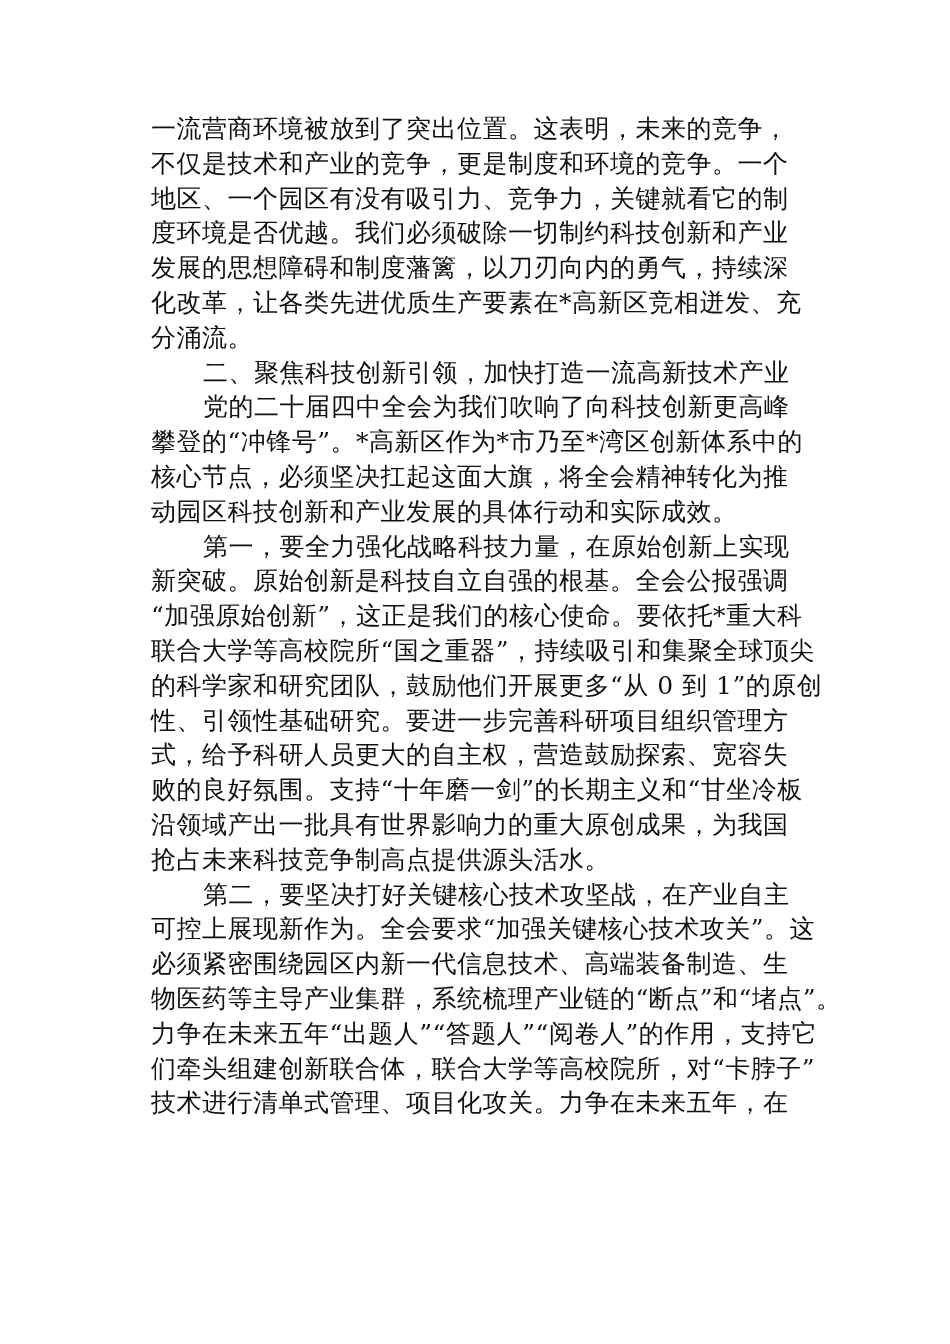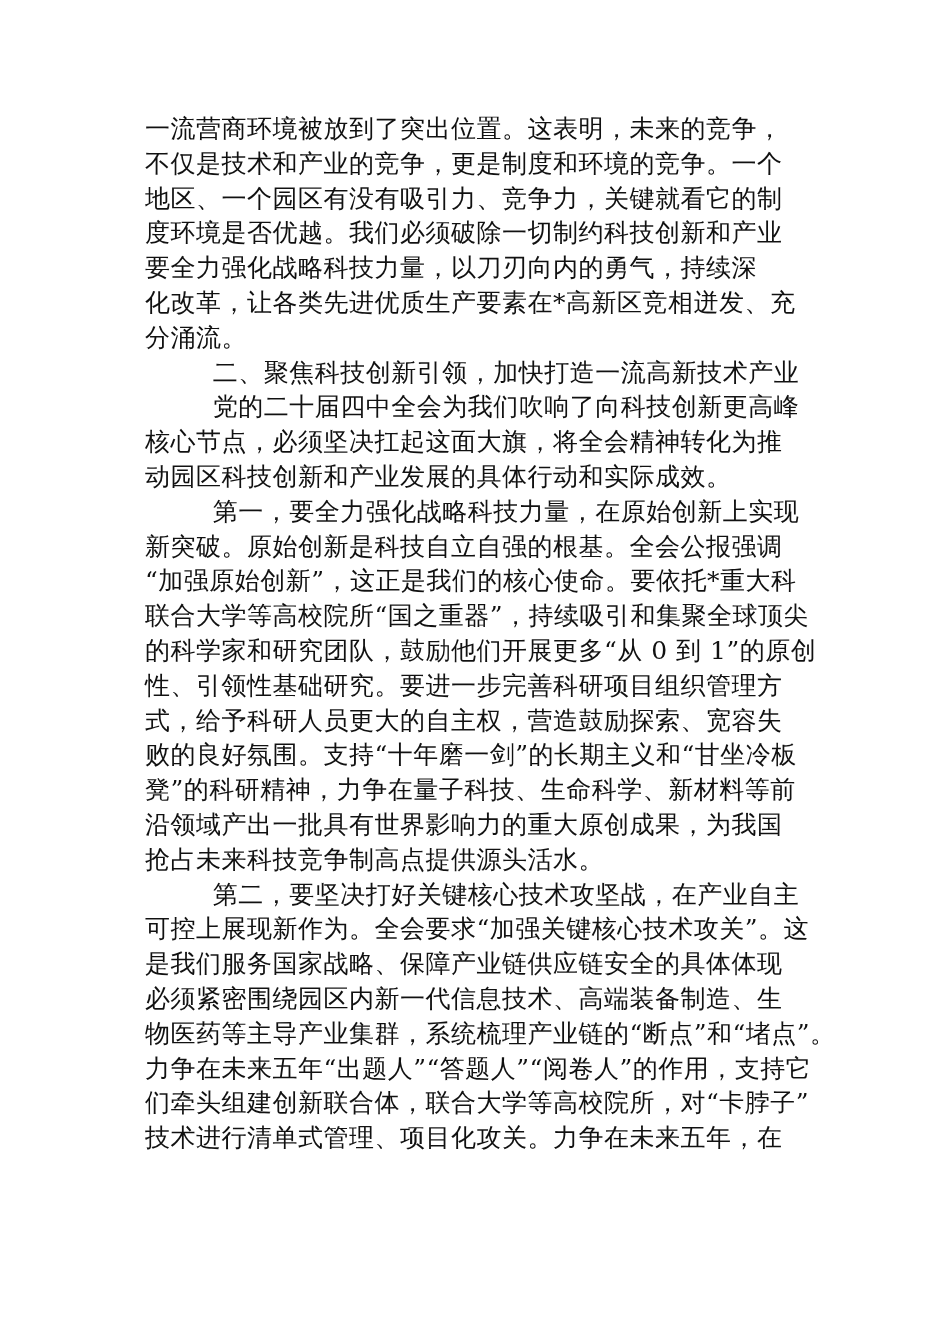--- a/index.html
+++ b/index.html
@@ -5,66 +5,66 @@
   html, body { margin: 0; padding: 0; background: #ffffff; }
   body { width: 950px; height: 1344px; position: relative; overflow: hidden; }
   .page {
     position: absolute; left: 145px; top: 112px; width: 670px;
     font-family: "DejaVu Serif", "Liberation Serif", serif;
     font-size: 25px; color: #111111;
   }
   .line {
     height: 34.8px; line-height: 34.8px; white-space: nowrap;
     letter-spacing: 0.5px;
+    margin-left: 6px;
   }
   .line.heading { font-family: "DejaVu Sans", "Liberation Sans", sans-serif; }
-  .indent { padding-left: 52px; text-align: center; }
+  .indent { padding-left: 52px; }
 </style>
 </head>
 <body>
 
 <div class="page">
 
   <div>
     <div class="line">一流营商环境被放到了突出位置。这表明，未来的竞争，</div>
     <div class="line">不仅是技术和产业的竞争，更是制度和环境的竞争。一个</div>
     <div class="line">地区、一个园区有没有吸引力、竞争力，关键就看它的制</div>
     <div class="line">度环境是否优越。我们必须破除一切制约科技创新和产业</div>
-    <div class="line">要全力强化战略科技力量，以刀刃向内的勇气，持续深</div>
+    <div class="line">发展的思想障碍和制度藩篱，以刀刃向内的勇气，持续深</div>
     <div class="line">化改革，让各类先进优质生产要素在*高新区竞相迸发、充</div>
     <div class="line">分涌流。</div>
   </div>
 
   <div>
     <div class="line heading indent">二、聚焦科技创新引领，加快打造一流高新技术产业</div>
   </div>
 
   <div>
     <div class="line indent">党的二十届四中全会为我们吹响了向科技创新更高峰</div>
+    <div class="line">攀登的“冲锋号”。*高新区作为*市乃至*湾区创新体系中的</div>
     <div class="line">核心节点，必须坚决扛起这面大旗，将全会精神转化为推</div>
     <div class="line">动园区科技创新和产业发展的具体行动和实际成效。</div>
   </div>
 
   <div>
     <div class="line indent">第一，要全力强化战略科技力量，在原始创新上实现</div>
     <div class="line">新突破。原始创新是科技自立自强的根基。全会公报强调</div>
     <div class="line">“加强原始创新”，这正是我们的核心使命。要依托*重大科</div>
     <div class="line">联合大学等高校院所“国之重器”，持续吸引和集聚全球顶尖</div>
     <div class="line">的科学家和研究团队，鼓励他们开展更多“从 0 到 1”的原创</div>
     <div class="line">性、引领性基础研究。要进一步完善科研项目组织管理方</div>
     <div class="line">式，给予科研人员更大的自主权，营造鼓励探索、宽容失</div>
     <div class="line">败的良好氛围。支持“十年磨一剑”的长期主义和“甘坐冷板</div>
-    <div class="line">凳”的科研精神，力争在量子科技、生命科学、新材料等前</div>
     <div class="line">沿领域产出一批具有世界影响力的重大原创成果，为我国</div>
     <div class="line">抢占未来科技竞争制高点提供源头活水。</div>
   </div>
 
   <div>
     <div class="line indent">第二，要坚决打好关键核心技术攻坚战，在产业自主</div>
     <div class="line">可控上展现新作为。全会要求“加强关键核心技术攻关”。这</div>
-    <div class="line">是我们服务国家战略、保障产业链供应链安全的具体体现</div>
     <div class="line">必须紧密围绕园区内新一代信息技术、高端装备制造、生</div>
     <div class="line">物医药等主导产业集群，系统梳理产业链的“断点”和“堵点”。</div>
     <div class="line">力争在未来五年“出题人”“答题人”“阅卷人”的作用，支持它</div>
     <div class="line">们牵头组建创新联合体，联合大学等高校院所，对“卡脖子”</div>
     <div class="line">技术进行清单式管理、项目化攻关。力争在未来五年，在</div>
   </div>
 </div>
 
 </body></html>

